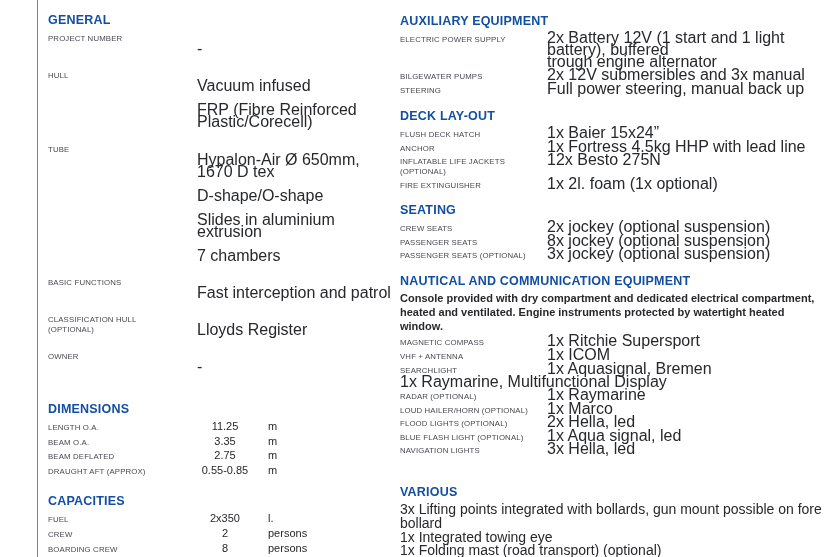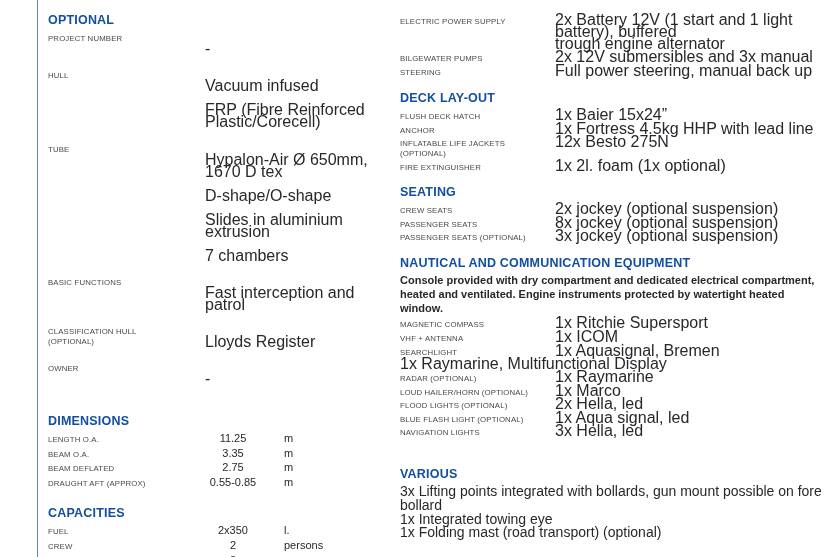--- a/index.html
+++ b/index.html
@@ -19,21 +19,21 @@
     font-size:12.5px;font-weight:bold;color:#124fa2;
     margin:0 0 4px 0;letter-spacing:.2px;
   }
   section{display:block;}
   .s-dimensions{margin-top:17px;}
   .s-capacities{margin-top:17px;}
   .s-deck{margin-top:14px;}
   .s-seating{margin-top:13px;}
   .s-nautical{margin-top:13px;}
   .s-various{margin-top:29px;}
-  .row{display:flex;align-items:flex-start;margin-bottom:1px;gap:8px;}
+  .row{display:flex;align-items:flex-start;margin-bottom:1px;}
   .lbl{
     flex:0 0 149px;font-size:7.8px;color:#45484e;line-height:9.6px;
     padding-top:3px;white-space:pre-line;letter-spacing:.15px;
   }
   .col-right .lbl{flex:0 0 147px;}
   .val{
     flex:1;font-size:16px;color:#26282b;line-height:12px;
     white-space:pre-line;
   }
   .numv{
@@ -51,21 +51,21 @@
 </style>
 </head>
 <body>
 
 <main>
   <div class="accent"></div>
 
   <div class="col col-left">
 
     <section>
-      <h2 class="sec">OPTIONAL</h2>
+      <h2 class="sec">GENERAL</h2>
       <div class="row">
         <div class="lbl">PROJECT NUMBER</div>
         <div class="val">
           <div>-</div>
         </div>
       </div>
       <div class="row">
         <div class="lbl">HULL</div>
         <div class="val">
           <div>Vacuum infused</div>
@@ -143,20 +143,21 @@
         <div class="numv">8</div>
         <div class="unit">persons</div>
       </div>
     </section>
 
   </div>
 
   <div class="col col-right">
 
     <section>
+      <h2 class="sec">AUXILIARY EQUIPMENT</h2>
       <div class="row">
         <div class="lbl">ELECTRIC POWER SUPPLY</div>
         <div class="val">2x Battery 12V (1 start and 1 light battery), buffered
 trough engine alternator</div>
       </div>
       <div class="row">
         <div class="lbl">BILGEWATER PUMPS</div>
         <div class="val">2x 12V submersibles and  3x manual</div>
       </div>
       <div class="row">

